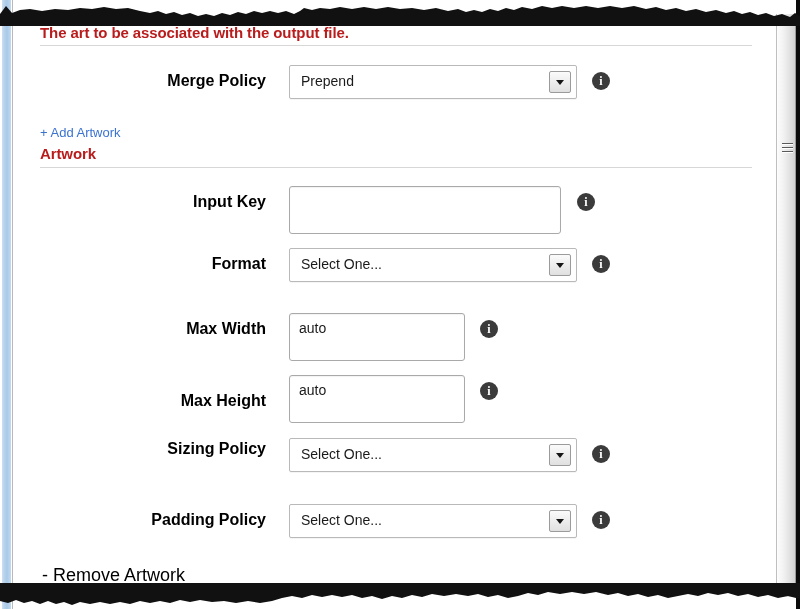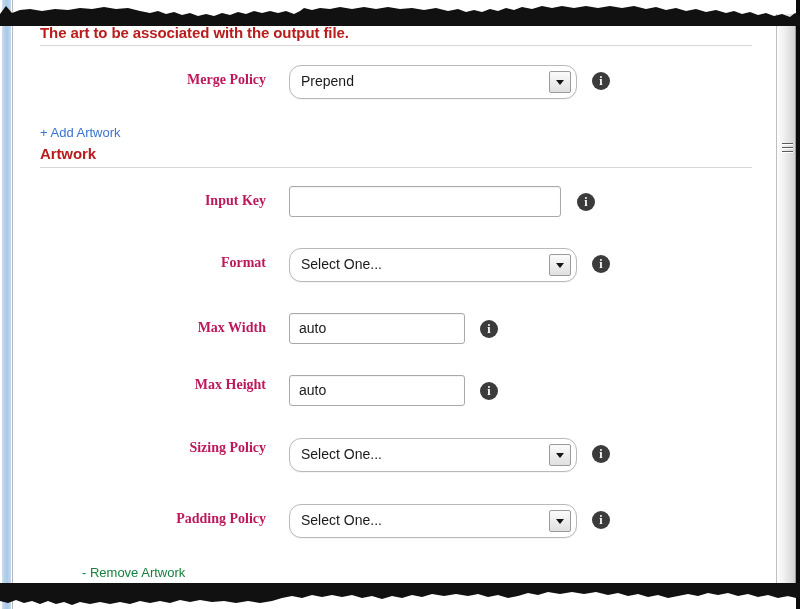--- a/index.html
+++ b/index.html
@@ -112,45 +112,44 @@
   }
 
   .link {
     position: absolute;
     left: 0;
     color: #3b73d1;
     font-size: 13px;
     white-space: nowrap;
     cursor: pointer;
   }
-  .link.remove { font-size: 13px; color: #15803d; margin-left: 40px; }
+  .link.remove { font-size: 18px; color: #000000; }
 
   
   .row { position: absolute; left: 0; width: 712px; }
 
   .flabel {
     position: absolute;
     left: 0;
     width: 226px;
     text-align: right;
-    font-size: 14px;
+    font-size: 16px;
     font-weight: bold;
-    color: #be185d;
-    white-space: nowrap;
-    font-family: Liberation Serif, serif;
+    color: #000000;
+    white-space: nowrap;
   }
 
   
   .select {
     position: absolute;
     box-sizing: border-box;
     height: 34px;
     background: #ffffff;
     border: 1px solid #b9b9b9;
-    border-radius: 12px;
+    border-radius: 2px;
     box-shadow: 0 1px 0 rgba(0,0,0,0.04);
     cursor: pointer;
   }
   .select .val {
     position: absolute;
     left: 11px; top: 7px;
     font-size: 14px;
     color: #1a1a1a;
     white-space: nowrap;
   }
@@ -170,21 +169,21 @@
     margin-left: -4px; margin-top: -2px;
     border-left: 4px solid transparent;
     border-right: 4px solid transparent;
     border-top: 5px solid #151515;
   }
 
   
   .tinput {
     position: absolute;
     box-sizing: border-box;
-    height: 31px;
+    height: 48px;
     background: #ffffff;
     border: 1px solid #a9a9a9;
     border-radius: 3px;
     box-shadow: inset 0 1px 1px rgba(0,0,0,0.05);
   }
   .tinput .val {
     position: absolute;
     left: 9px; top: 6px;
     font-size: 14px;
     color: #1a1a1a;
@@ -270,21 +269,21 @@
 
     <div class="row" style="top:313px;">
       <div class="flabel" style="top:7px;text-align:right;">Max Width</div>
       <div class="tinput" style="left:249px; top:0; width:176px;">
         <span class="val">auto</span>
       </div>
       <div class="info" style="left:440px; top:7px;">i</div>
     </div>
 
     <div class="row" style="top:375px;">
-      <div class="flabel" style="top:2px;">Max Height</div>
+      <div class="flabel" style="top:17px;">Max Height</div>
       <div class="tinput" style="left:249px; top:0; width:176px;">
         <span class="val">auto</span>
       </div>
       <div class="info" style="left:440px; top:7px;">i</div>
     </div>
 
     <div class="row" style="top:438px;">
       <div class="flabel" style="top:2px;">Sizing Policy</div>
       <div class="select" style="left:249px; top:0; width:288px;">
         <span class="val">Select One...</span>

